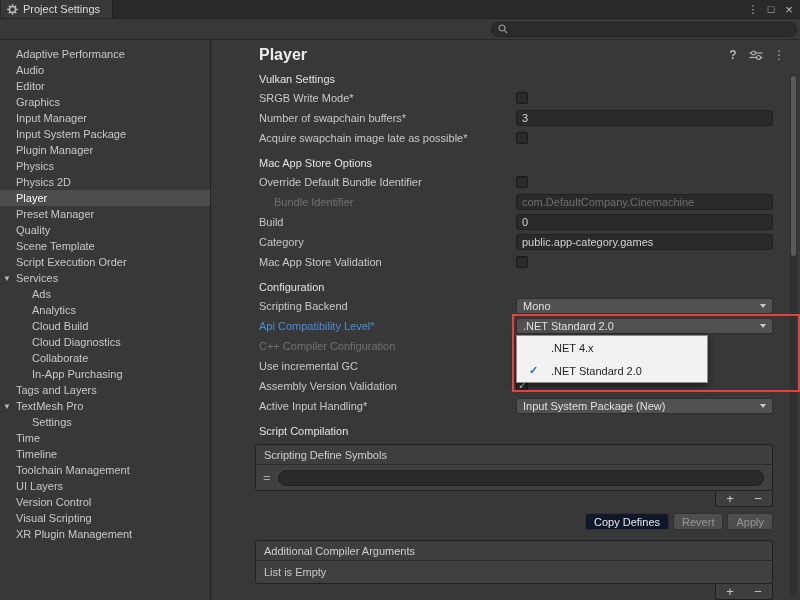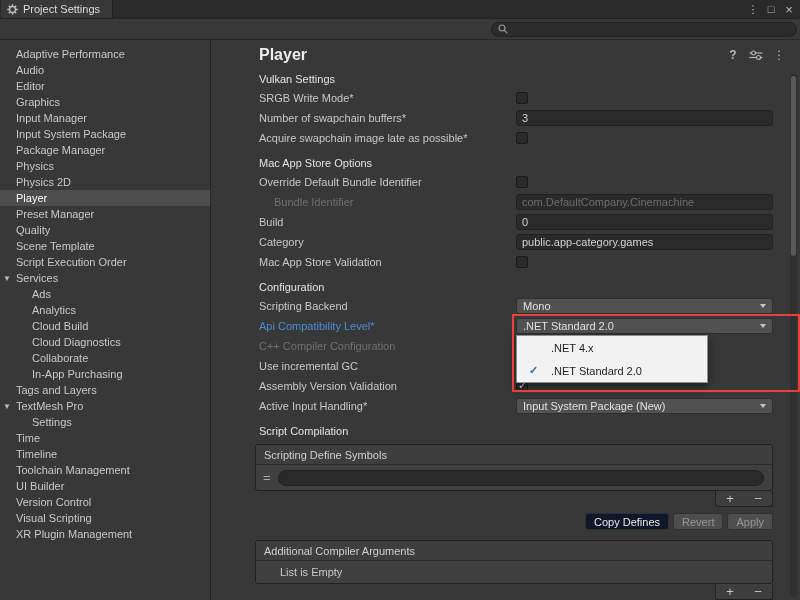--- a/index.html
+++ b/index.html
@@ -75,21 +75,21 @@
   .menu-item .check::before { content:"\2713"; }
   .menu-item.checked .check { visibility:visible; }
 
   
   .list-box { margin:4px 27px 0 20px; border:1px solid #212121; border-radius:3px; background:#404040; }
   .list-header { height:20px; line-height:20px; padding-left:8px; background:#3E3E3E; border-bottom:1px solid #2B2B2B; color:#CFCFCF; border-radius:3px 3px 0 0; }
   .list-entry { display:flex; align-items:center; height:25px; padding:0 8px 0 7px; gap:7px; }
   .drag-handle { color:#A8A8A8; font-size:13px; line-height:1; }
   .drag-handle::before { content:"="; }
   .define-input { border-radius:8px; }
-  .empty-row { height:22px; line-height:22px; padding-left:8px; color:#C8C8C8;margin-left:16px; }
+  .empty-row { height:22px; line-height:22px; padding-left:8px; color:#C8C8C8; }
   .list-footer-row { display:flex; justify-content:flex-end; margin:0 27px 0 20px; }
   .list-footer { width:58px; height:16px; background:#3E3E3E; border:1px solid #212121; border-top:none; border-radius:0 0 3px 3px; display:flex; align-items:center; justify-content:space-around; }
   .mini-btn { background:transparent; border:none; color:#C8C8C8; font-size:13px; line-height:1; padding:0 4px; font-family:"Liberation Sans",sans-serif; }
   .actions { display:flex; justify-content:flex-end; gap:4px; margin:6px 27px 0 0; }
   .btn { height:17px; background:#0f172a; border:1px solid #303030; border-radius:3px; color:#E8E8E8; padding:0 8px; font-size:11px; font-family:"Liberation Sans",sans-serif; display:flex; align-items:center; }
   .btn.disabled { color:#959595; background:#4E4E4E; }
 
   
   .v-scrollbar { position:absolute; top:34px; right:3px; width:7px; bottom:3px; background:#303030; border-radius:4px; }
   .v-thumb { position:absolute; left:1px; right:1px; top:2px; height:180px; background:#5A5A5A; border-radius:3px; }
@@ -160,21 +160,21 @@
         <span>Input Manager</span>
       </div>
 
       <div class="tree-item">
 
         <span>Input System Package</span>
       </div>
 
       <div class="tree-item">
 
-        <span>Package Manager</span>
+        <span>Plugin Manager</span>
       </div>
 
       <div class="tree-item">
 
         <span>Physics</span>
       </div>
 
       <div class="tree-item">
 
         <span>Physics 2D</span>
@@ -265,21 +265,21 @@
         <span>Timeline</span>
       </div>
 
       <div class="tree-item">
 
         <span>Toolchain Management</span>
       </div>
 
       <div class="tree-item">
 
-        <span>UI Builder</span>
+        <span>UI Layers</span>
       </div>
 
       <div class="tree-item">
 
         <span>Version Control</span>
       </div>
 
       <div class="tree-item">
 
         <span>Visual Scripting</span>

